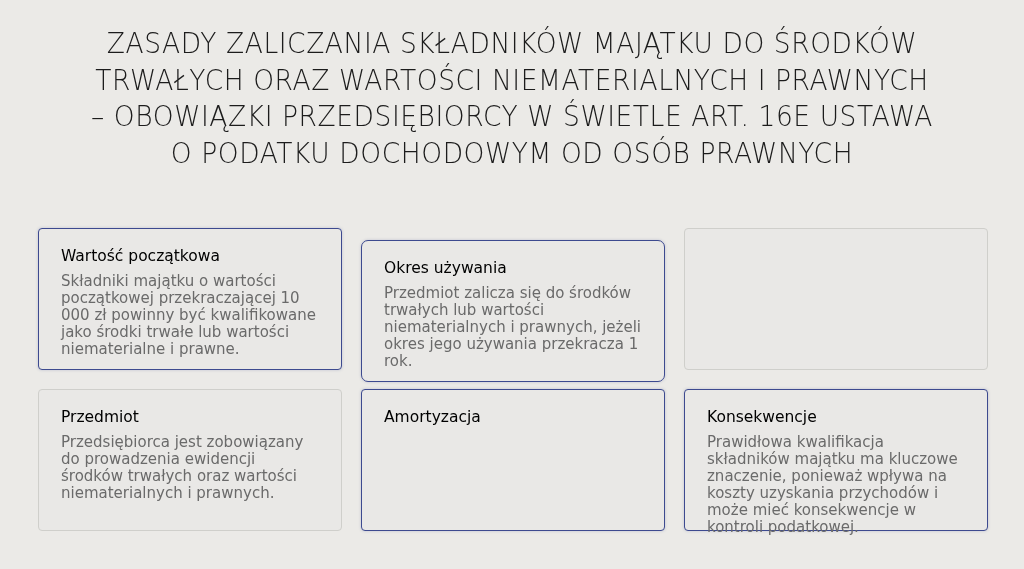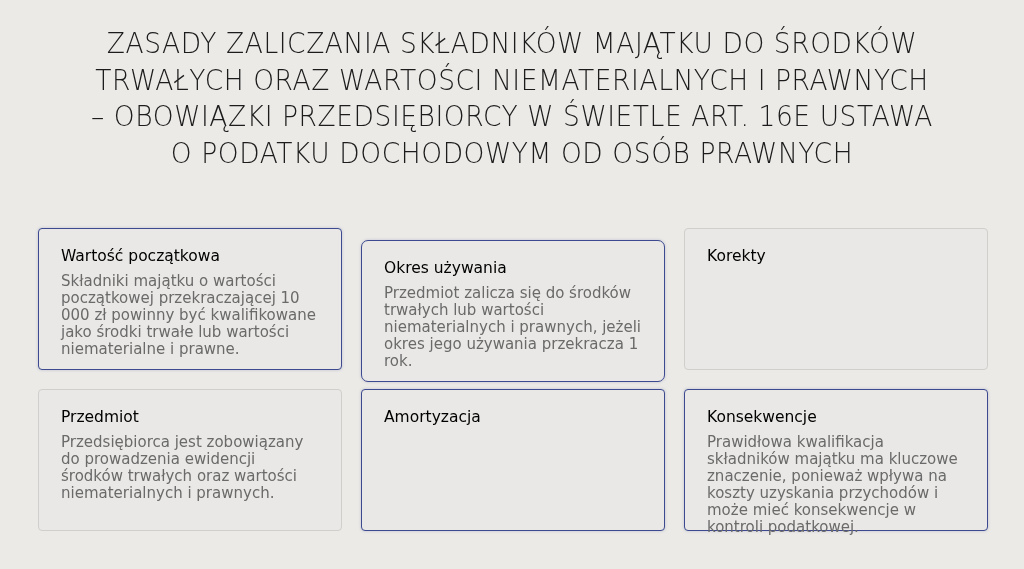--- a/index.html
+++ b/index.html
@@ -57,21 +57,20 @@
   <h3 class="heading">Wartość początkowa</h3>
   <p class="body">Składniki majątku o wartości początkowej przekraczającej 10 000 zł powinny być kwalifikowane jako środki trwałe lub wartości niematerialne i prawne.</p>
 </div>
 
 <div class="card blue" style="left:361px; top:240px;border-radius:7px;">
   <h3 class="heading">Okres używania</h3>
   <p class="body">Przedmiot zalicza się do środków trwałych lub wartości niematerialnych i prawnych, jeżeli okres jego używania przekracza 1 rok.</p>
 </div>
 
 <div class="card grey" style="left:684px; top:228px;">
-  <h3 class="heading">Korekty</h3>
 </div>
 
 <div class="card grey" style="left:38px; top:389px;">
   <h3 class="heading">Przedmiot</h3>
   <p class="body">Przedsiębiorca jest zobowiązany do prowadzenia ewidencji środków trwałych oraz wartości niematerialnych i prawnych.</p>
 </div>
 
 <div class="card blue" style="left:361px; top:389px;">
   <h3 class="heading">Amortyzacja</h3>
 </div>

